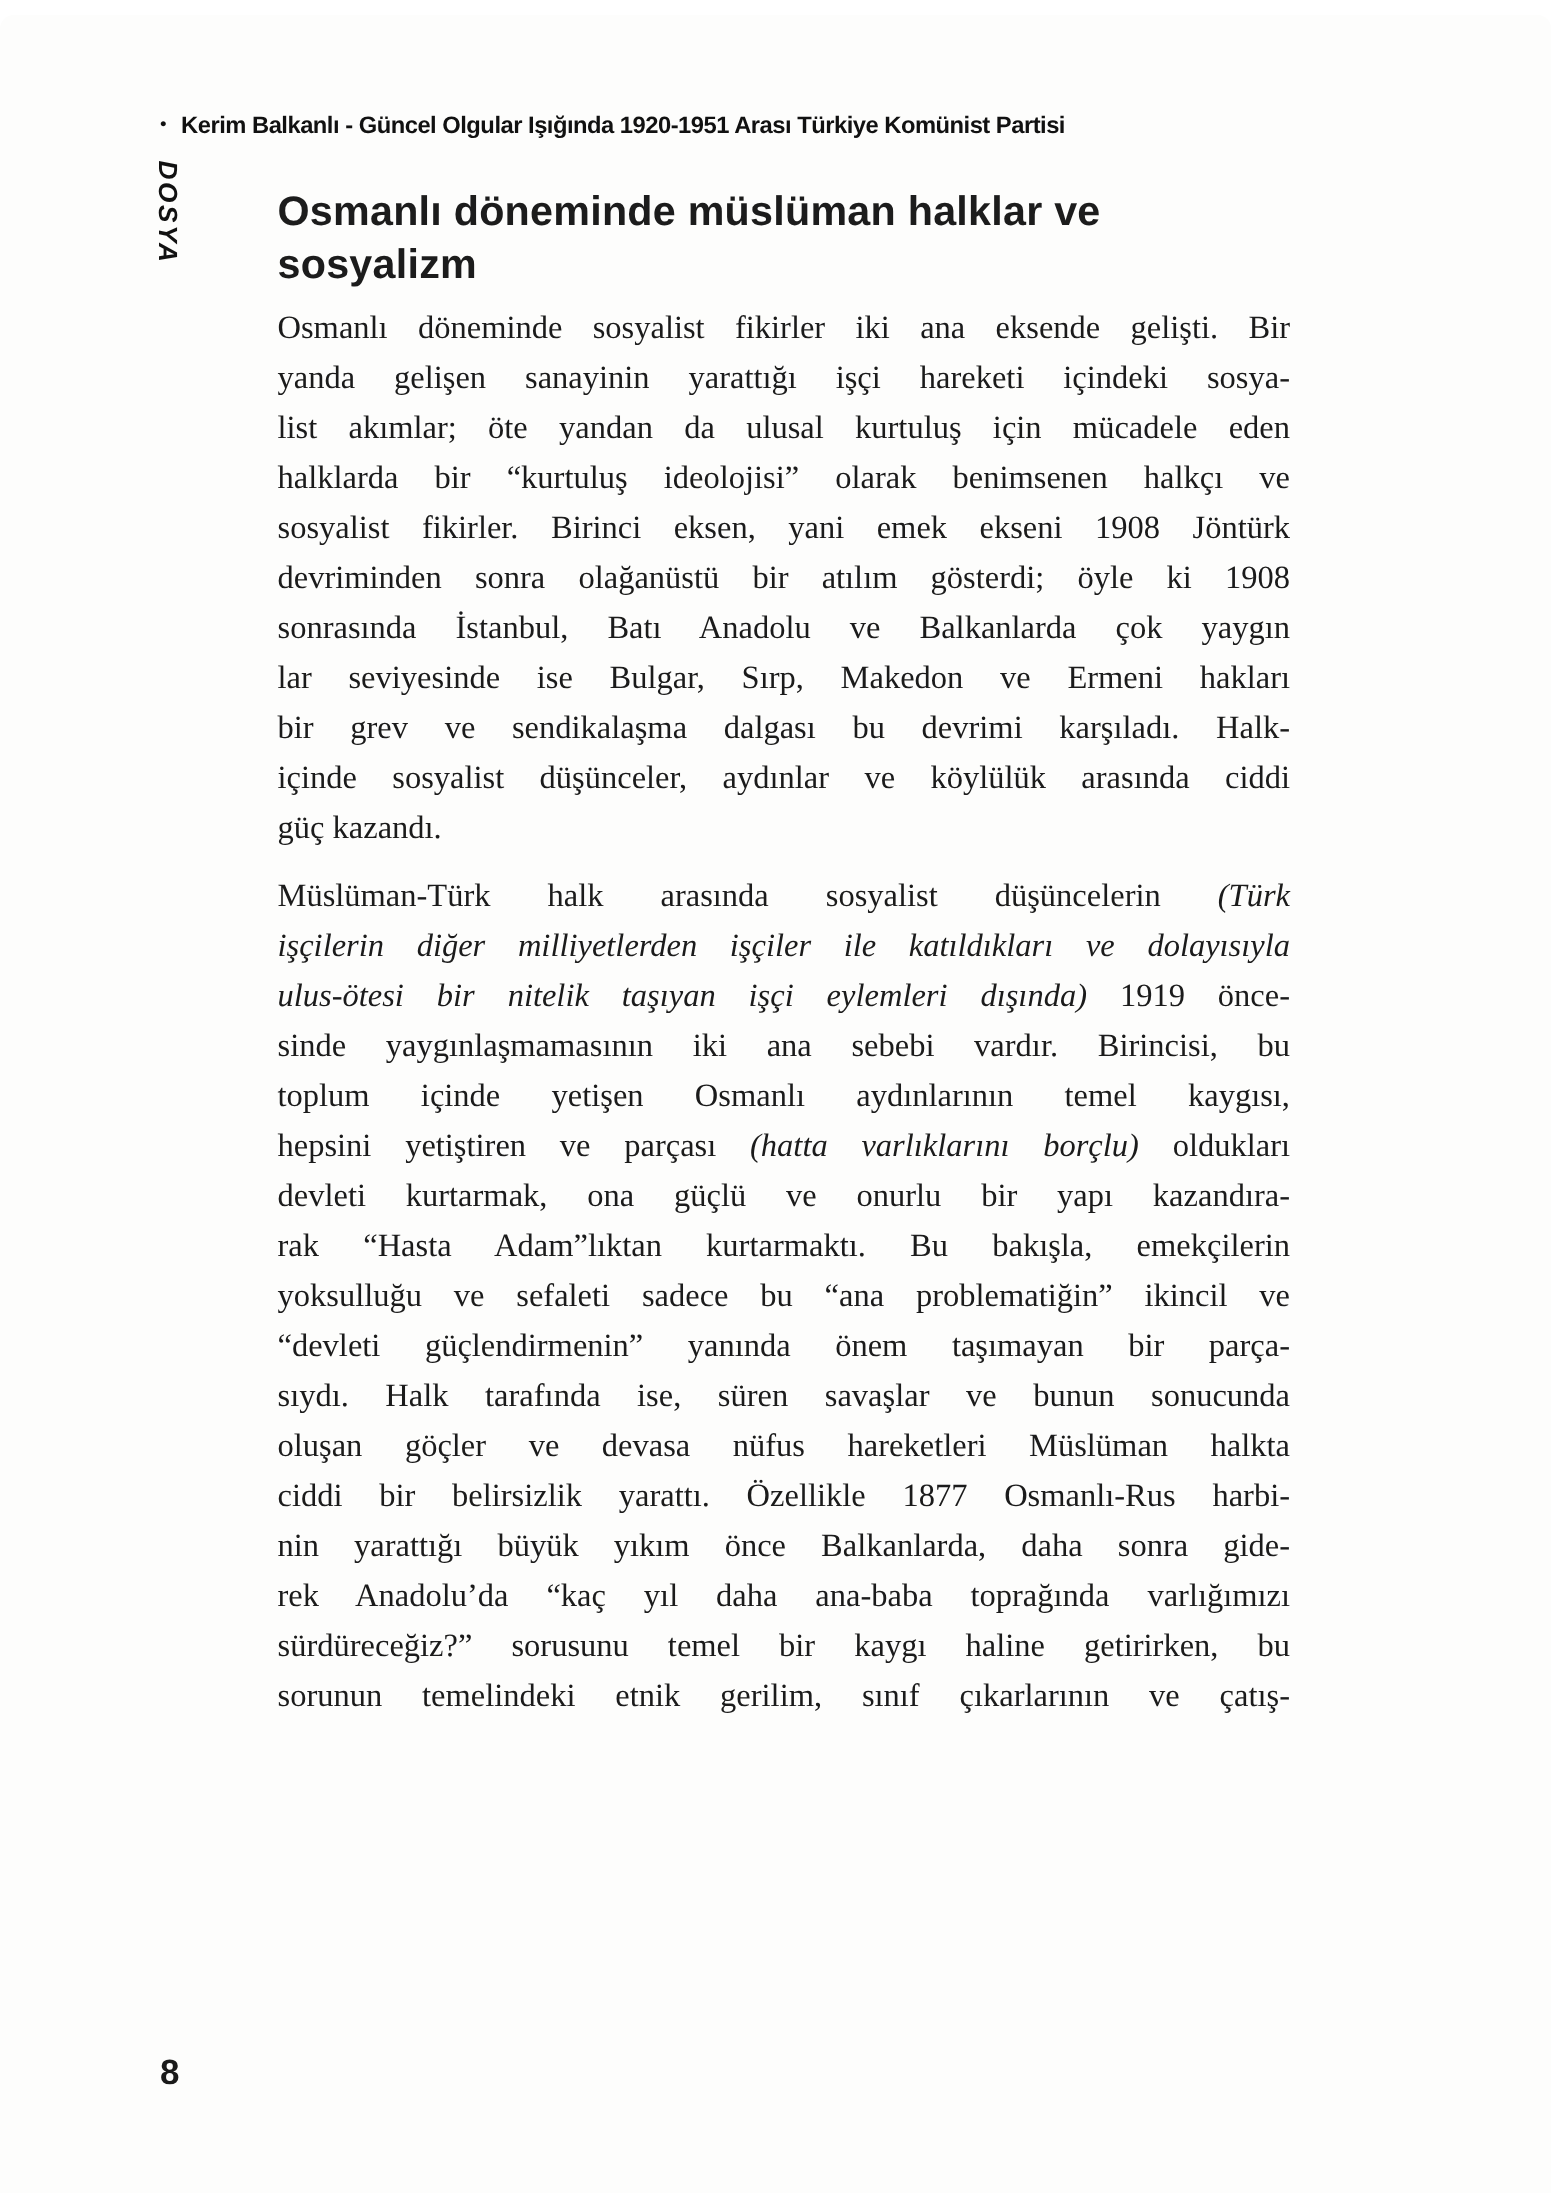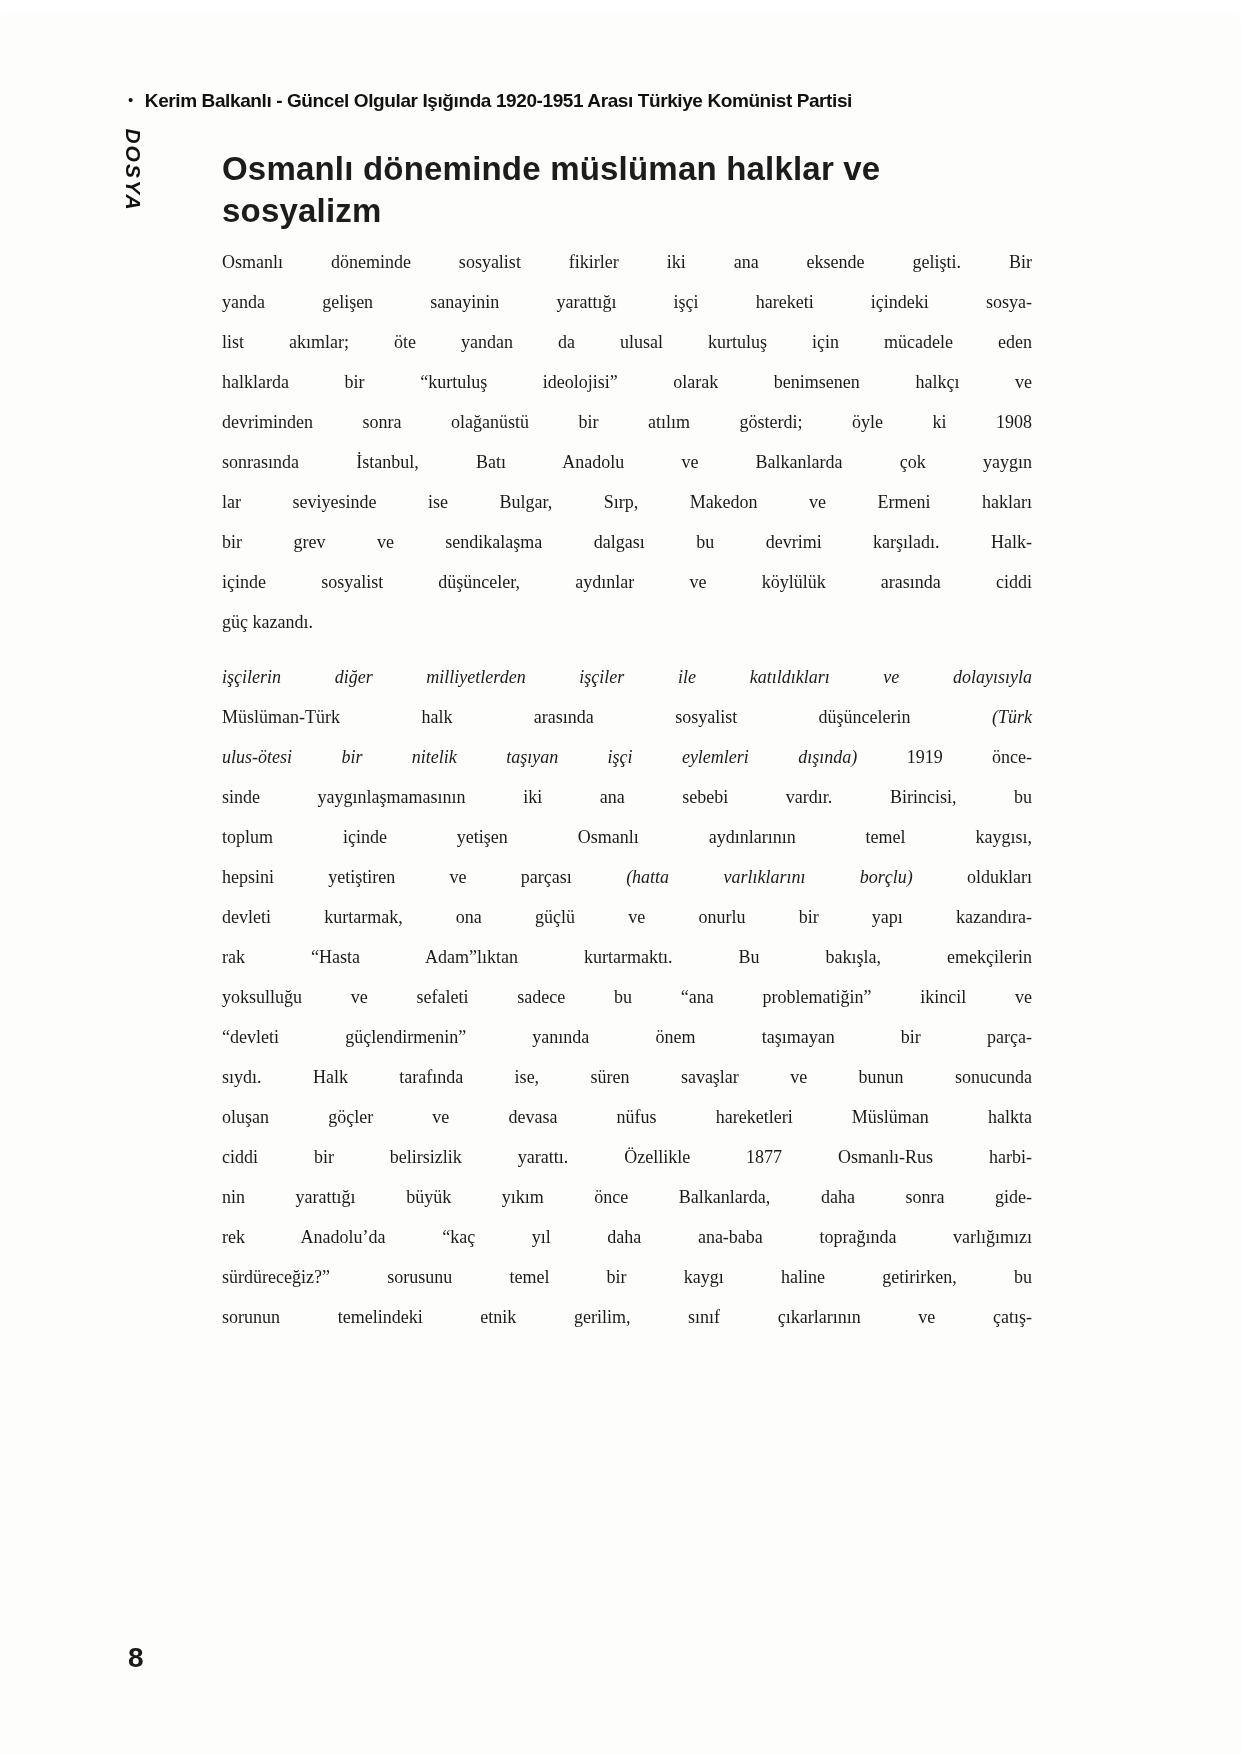--- a/index.html
+++ b/index.html
@@ -62,21 +62,21 @@
     color: #1c1c1c;
   }
   .heading .hline { display: block; }
 
   
   .bodytext {
     position: absolute;
     left: 222px;
     top: 230px;
     width: 810px;
-    font-size: 18px;
+    font-size: 26px;
     line-height: 40px;
     color: #1b1b1b;
     hyphens: none;
   }
   .paragraph + .paragraph { margin-top: 15px; }
   .line {
     text-align: justify;
     text-align-last: justify;
   }
   .line.last { text-align-last: left; }
@@ -108,30 +108,31 @@
     <span class="hline">Osmanlı döneminde müslüman halklar ve</span>
     <span class="hline">sosyalizm</span>
   </h1>
 
   <main class="bodytext">
       <div class="paragraph">
         <div class="line"><span>Osmanlı döneminde sosyalist fikirler iki ana eksende gelişti. Bir</span></div>
         <div class="line"><span>yanda gelişen sanayinin yarattığı işçi hareketi içindeki sosya-</span></div>
         <div class="line"><span>list akımlar; öte yandan da ulusal kurtuluş için mücadele eden</span></div>
         <div class="line"><span>halklarda bir “kurtuluş ideolojisi” olarak benimsenen halkçı ve</span></div>
+        <div class="line"><span>sosyalist fikirler. Birinci eksen, yani emek ekseni 1908 Jöntürk</span></div>
         <div class="line"><span>devriminden sonra olağanüstü bir atılım gösterdi; öyle ki 1908</span></div>
         <div class="line"><span>sonrasında İstanbul, Batı Anadolu ve Balkanlarda çok yaygın</span></div>
         <div class="line"><span>lar seviyesinde ise Bulgar, Sırp, Makedon ve Ermeni hakları</span></div>
         <div class="line"><span>bir grev ve sendikalaşma dalgası bu devrimi karşıladı. Halk-</span></div>
         <div class="line"><span>içinde sosyalist düşünceler, aydınlar ve köylülük arasında ciddi</span></div>
         <div class="line last"><span>güç kazandı.</span></div>
       </div>
       <div class="paragraph">
+        <div class="line"><span>Müslüman-Türk halk arasında sosyalist düşüncelerin </span><span class="it">(Türk</span></div>
         <div class="line"><span class="it">işçilerin diğer milliyetlerden işçiler ile katıldıkları ve dolayısıyla</span></div>
-        <div class="line"><span>Müslüman-Türk halk arasında sosyalist düşüncelerin </span><span class="it">(Türk</span></div>
         <div class="line"><span class="it">ulus-ötesi bir nitelik taşıyan işçi eylemleri dışında)</span><span> 1919 önce-</span></div>
         <div class="line"><span>sinde yaygınlaşmamasının iki ana sebebi vardır. Birincisi, bu</span></div>
         <div class="line"><span>toplum içinde yetişen Osmanlı aydınlarının temel kaygısı,</span></div>
         <div class="line"><span>hepsini yetiştiren ve parçası </span><span class="it">(hatta varlıklarını borçlu)</span><span> oldukları</span></div>
         <div class="line"><span>devleti kurtarmak, ona güçlü ve onurlu bir yapı kazandıra-</span></div>
         <div class="line"><span>rak “Hasta Adam”lıktan kurtarmaktı. Bu bakışla, emekçilerin</span></div>
         <div class="line"><span>yoksulluğu ve sefaleti sadece bu “ana problematiğin” ikincil ve</span></div>
         <div class="line"><span>“devleti güçlendirmenin” yanında önem taşımayan bir parça-</span></div>
         <div class="line"><span>sıydı. Halk tarafında ise, süren savaşlar ve bunun sonucunda</span></div>
         <div class="line"><span>oluşan göçler ve devasa nüfus hareketleri Müslüman halkta</span></div>

